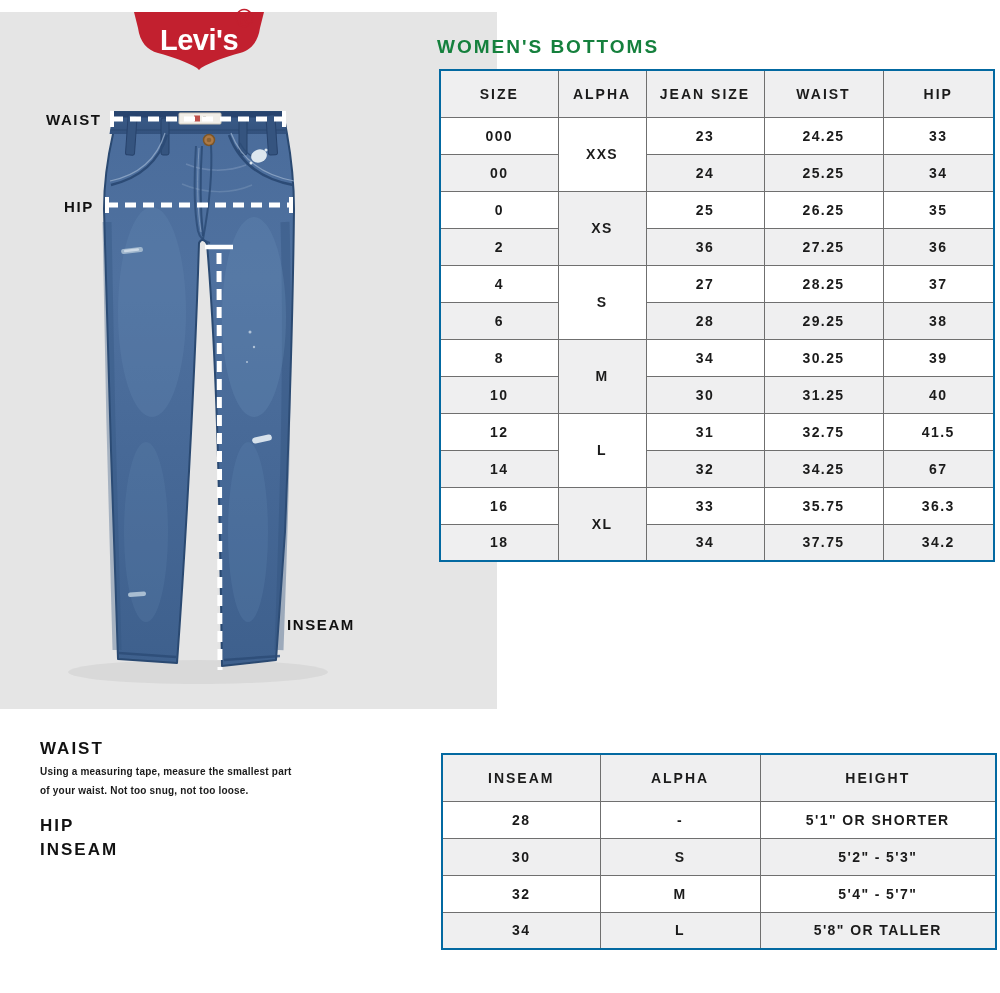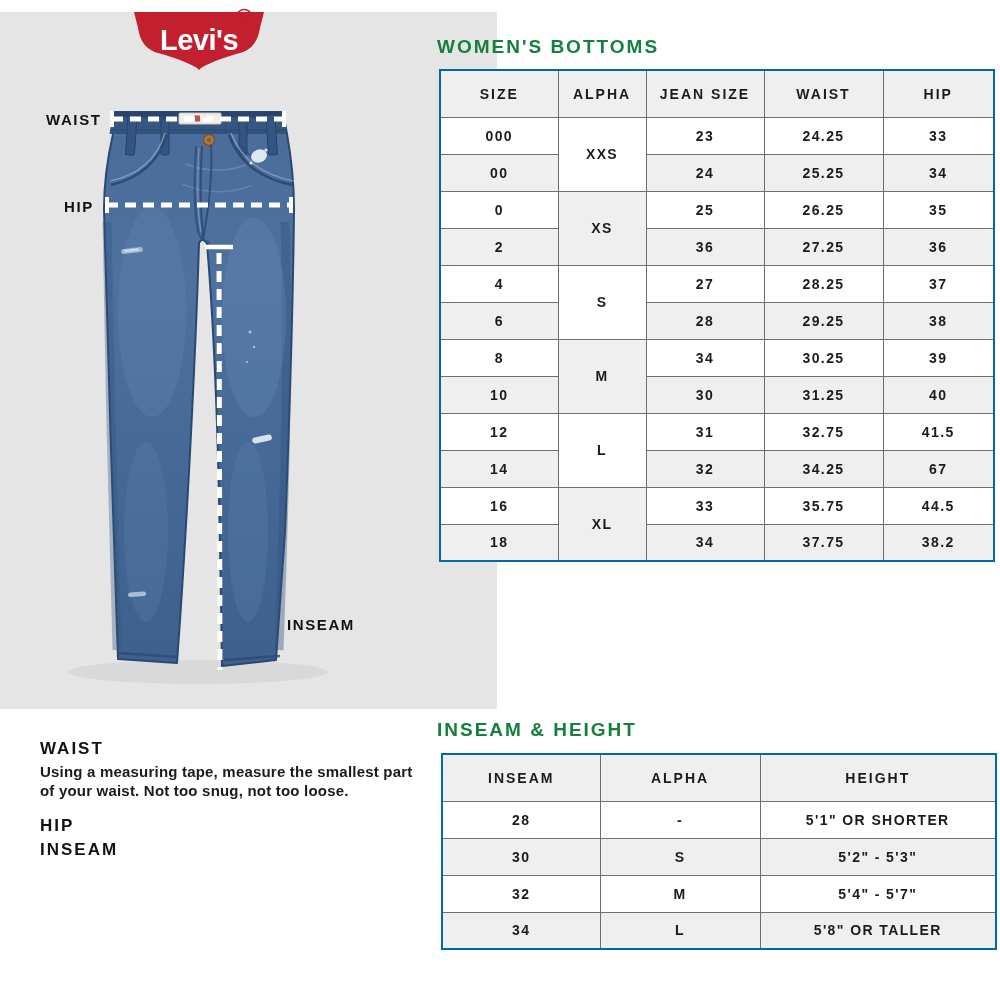--- a/index.html
+++ b/index.html
@@ -31,21 +31,21 @@
   .tbl tr{height:37px;}
   .tbl thead tr{height:47px;}
   .tbl tr.alt td{background:#efeff0;margin-top:36px;}
   .tbl td.alt{background:#efeff0;}
   .tbl td.lite{background:#ffffff;}
   .bottoms-tbl{left:439px;top:69px;width:556px;}
   .inseam-tbl{left:441px;top:753px;width:554px;}
   
   .guide{position:absolute;left:40px;top:739px;width:430px;}
   .guide h3{margin:0 0 4px 0;font-size:17px;font-weight:bold;letter-spacing:2px;color:#121212;}
-  .guide p{margin:0 0 16px 0;font-size:15px;font-weight:bold;line-height:18.5px;
+  .guide p{margin:0 0 16px 0;font-size:10px;font-weight:bold;line-height:18.5px;
     letter-spacing:0.2px;color:#1a1a1a;white-space:pre-line;}
 </style>
 </head>
 <body>
 
 <div class="page">
 
   <div class="panel">
 
     <div class="logo">
@@ -242,46 +242,45 @@
           <td>14</td>
           <td>32</td>
           <td>34.25</td>
           <td>67</td>
         </tr>
         <tr>
           <td>16</td>
           <td rowspan="2" class="alt">XL</td>
           <td>33</td>
           <td>35.75</td>
-          <td>44.5</td>
+          <td>36.3</td>
         </tr>
         <tr class="alt">
           <td>18</td>
           <td>34</td>
           <td>37.75</td>
-          <td>38.2</td>
+          <td>34.2</td>
         </tr>
       </tbody>
   </table>
 
   <div class="guide">
     <section>
       <h3>WAIST</h3>
       <p>Using a measuring tape, measure the smallest part
 of your waist. Not too snug, not too loose.</p>
     </section>
     <section>
       <h3>HIP</h3>
     </section>
     <section>
       <h3>INSEAM</h3>
     </section>
   </div>
 
-  <div class="title t2">INSEAM &amp; HEIGHT</div>
   <table class="tbl inseam-tbl">
     <colgroup>
       <col style="width:158px">
         <col style="width:160px">
         <col style="width:236px">
     </colgroup>
     <thead>
         <tr>
           <th>INSEAM</th>
           <th>ALPHA</th>

